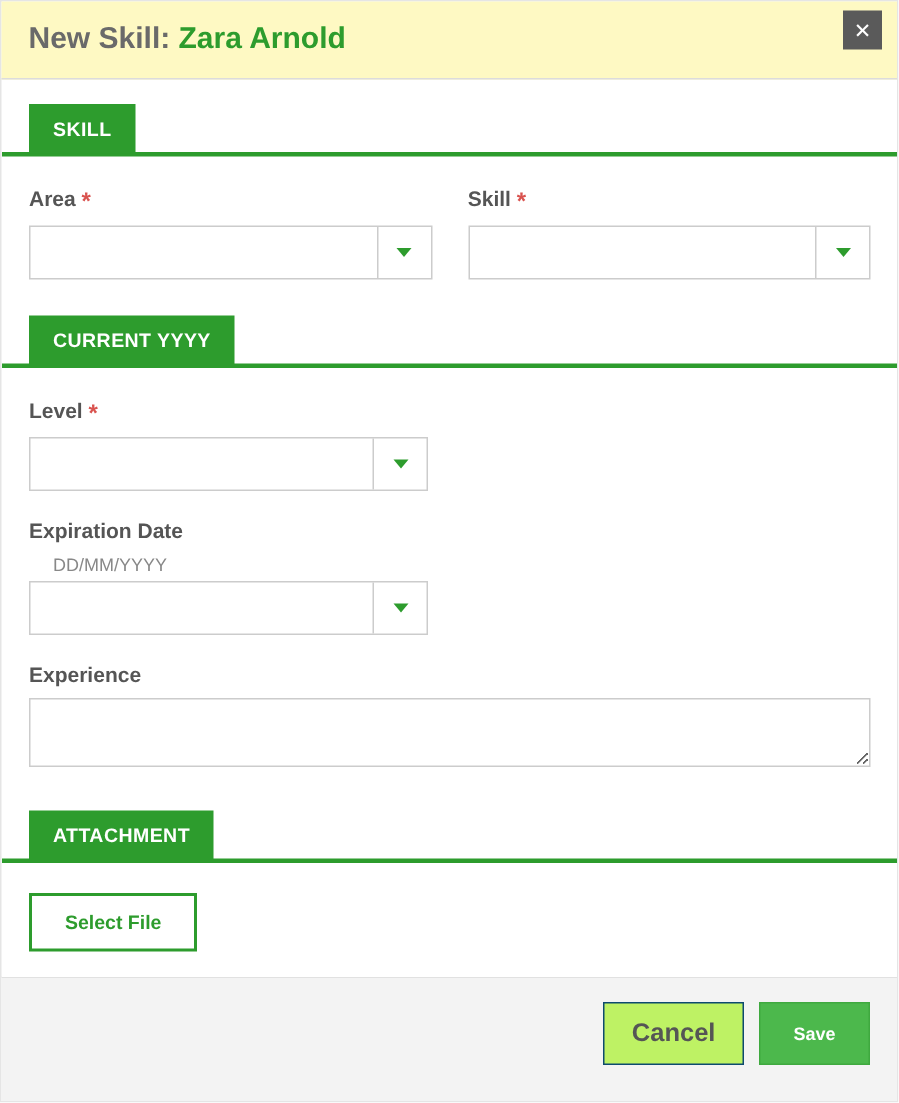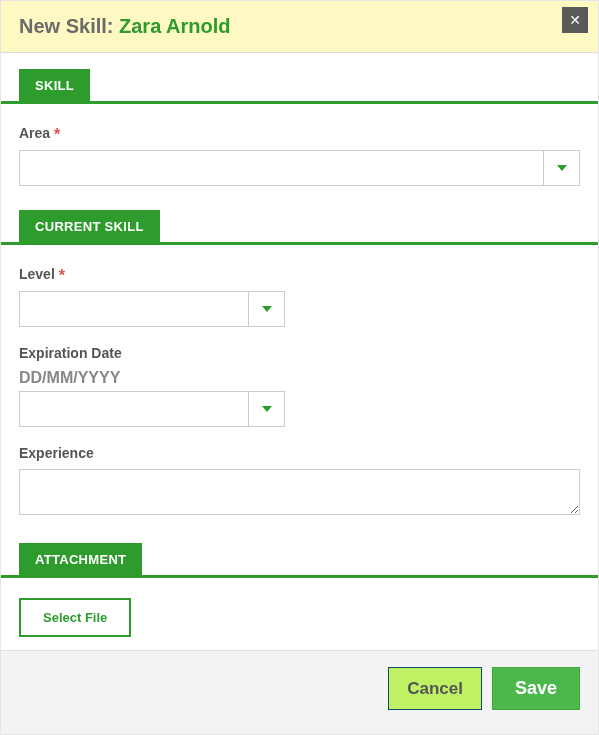--- a/index.html
+++ b/index.html
@@ -110,24 +110,23 @@
       align-items: center;
       justify-content: center;
     }
     .caret-down {
       width: 0; height: 0;
       border-left: 5px solid transparent;
       border-right: 5px solid transparent;
       border-top: 6px solid #2d9c2d;
     }
     .hint {
-      font-size: 16px;
+      font-size: 12px;
       color: #888;
-      margin: 4px 0 4px 0;
-      font-weight: bold;
+      margin: 4px 0 4px 16px;
     }
     .textarea {
       width: 100%;
       height: 46px;
       border: 1px solid #ccc;
       resize: both;
       padding: 6px;
       font-family: inherit;
       font-size: 13px;
     }
@@ -157,21 +156,21 @@
       padding: 10px 18px;
       font-size: 17px;
       cursor: pointer;
     }
     .btn-save {
       background: #4cb84c;
       border: 1px solid #3fa93f;
       color: #fff;
       font-weight: 600;
       padding: 10px 22px;
-      font-size: 18px;
+      font-size: 12px;
       cursor: pointer;
     }
     .spacer-top { height: 16px; }
     .half-width { width: 266px; }
   </style>
 </head>
 <body>
 
 <div class="modal">
 
@@ -198,25 +197,37 @@
             <span>Area</span>
             <span class="req">*</span>
           </label>
           <div class="select-wrap">
             <div class="select-area"></div>
             <div class="select-caret">
               <div class="caret-down"></div>
             </div>
           </div>
         </div>
+        <div class="col">
+          <label class="field-label">
+            <span>Skill</span>
+            <span class="req">*</span>
+          </label>
+          <div class="select-wrap">
+            <div class="select-area"></div>
+            <div class="select-caret">
+              <div class="caret-down"></div>
+            </div>
+          </div>
+        </div>
       </div>
     </div>
 
     
-    <div class="section-tab">CURRENT SKILL</div>
+    <div class="section-tab">CURRENT YYYY</div>
     <div class="section-divider"></div>
     <div class="section-content">
 
       <div class="field-block">
         <label class="field-label">
           <span>Level</span>
           <span class="req">*</span>
         </label>
         <div class="select-wrap half-width">
           <div class="select-area"></div>

